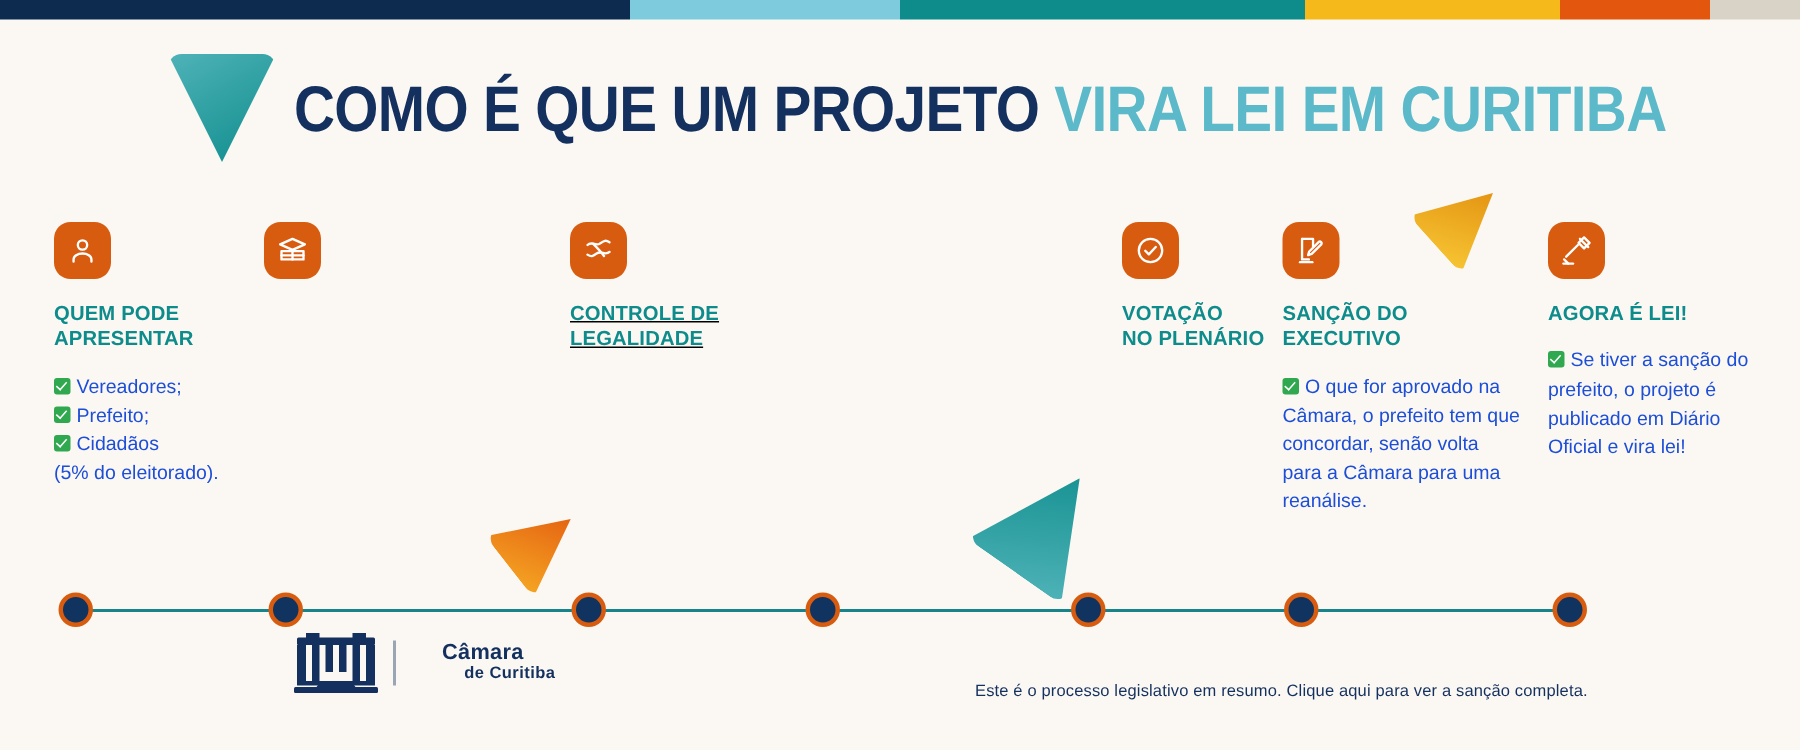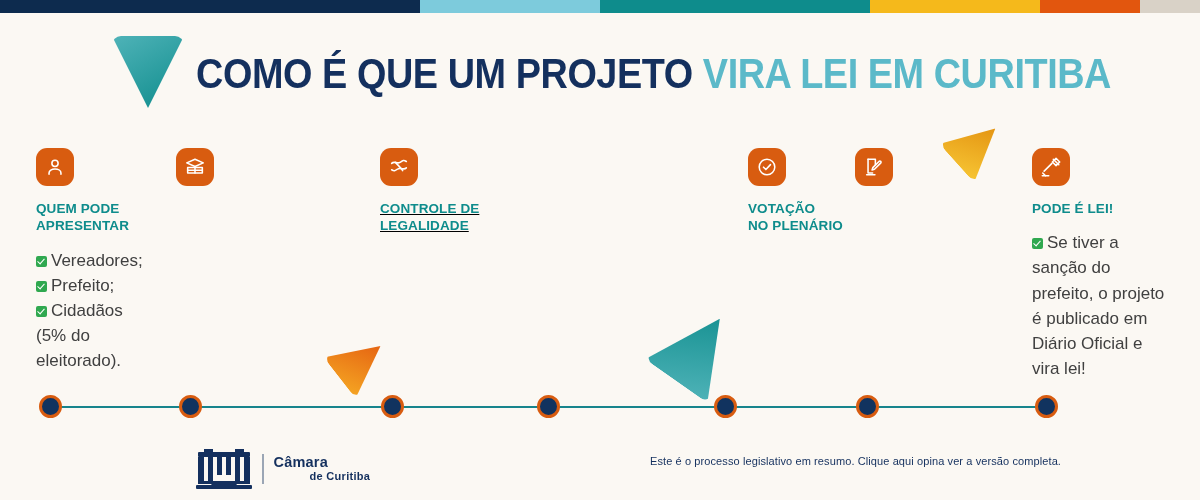--- a/index.html
+++ b/index.html
@@ -45,22 +45,22 @@
   .ico svg { display:block; }
   .step-title {
     margin-top:14px;
     color:#0E8C8C;
     font-size:13.5px; font-weight:bold; line-height:1.28;
     letter-spacing:0.1px;
     white-space:pre-line;
   }
   .step-body {
     margin-top:13px;
-    color:#404040;
-    font-size:17px; line-height:1.48;
+    color:#1d4ed8;
+    font-size:13px; line-height:1.48;
   }
   .step-body .chk {
     display:inline-block; width:11px; height:11px;
     border-radius:2px; background:#2FA84F;
     position:relative; top:1px; margin-right:4px;
     vertical-align:baseline;
   }
   .step-body .chk::after {
     content:""; position:absolute;
     left:3px; top:1px; width:3px; height:6px;
@@ -70,21 +70,21 @@
 
   
   .timeline { position:absolute; left:0; top:395px; width:1200px; height:24px; }
   .tl-line { position:absolute; height:2px; background:#17848C; top:11px; }
   .dot {
     position:absolute; top:0; width:23px; height:23px; border-radius:50%;
     background:#11335F; border:3px solid #D85C10;
   }
 
   
-  .footer-logo { position:absolute; left:196px; top:448px; display:flex; align-items:center; gap:10px; }
+  .footer-logo { position:absolute; left:196px; top:421px; display:flex; align-items:center; gap:10px;text-align:center; }
   .logo-mark { width:56px; height:42px; }
   .logo-div { width:1.5px; height:30px; background:#9BA6B5; }
   .logo-txt { line-height:1.08; }
   .logo-txt .l1 { color:#14305E; font-size:14.5px; font-weight:bold; letter-spacing:0.2px; }
   .logo-txt .l2 { color:#14305E; font-size:11px; font-weight:bold; letter-spacing:0.3px;padding-left:36px; }
   .footer-note {
     position:absolute; left:650px; top:455px;
     color:#14305E; font-size:11px; letter-spacing:0.1px;
   }
 </style>
@@ -170,32 +170,37 @@
     </div>
     <div class="step" style="left: 855px; width: 160px;">
       <div class="ico" style="background: rgb(216, 92, 16);">
         <svg width="22" height="22" viewBox="0 0 24 24" fill="none" stroke="#fff" stroke-width="1.7" stroke-linecap="round" stroke-linejoin="round">
           <path d="M5.5 3.5h8v6"></path>
           <path d="M5.5 3.5v15h5"></path>
           <path d="M4 20.5h9"></path>
           <path d="M19.5 7.5l-7 7-2.6.8.8-2.6 7-7a1.3 1.3 0 0 1 1.8 1.8z"></path>
         </svg>
       </div>
+      <div class="step-title">SANÇÃO DO
+EXECUTIVO</div>
+      <div class="step-body">
+        <p><span class="chk"></span>O que for aprovado na Câmara, o prefeito tem que concordar, senão volta para a Câmara para uma reanálise.</p>
+      </div>
     </div>
     <div class="step" style="left: 1032px; width: 140px;">
       <div class="ico" style="background: rgb(216, 92, 16);">
         <svg width="22" height="22" viewBox="0 0 24 24" fill="none" stroke="#fff" stroke-width="1.7" stroke-linecap="round" stroke-linejoin="round">
           <path d="M14.5 3.5l6 6"></path>
           <path d="M17.5 2.5l-4 4 4 4 4-4z"></path>
           <path d="M13 8l-8.5 8.5"></path>
           <path d="M3 18.5l3 3"></path>
           <path d="M2.5 21.5h7"></path>
         </svg>
       </div>
-      <div class="step-title">PODE É LEI!</div>
+      <div class="step-title">AGORA É LEI!</div>
       <div class="step-body">
         <p><span class="chk"></span>Se tiver a sanção do prefeito, o projeto é publicado em Diário Oficial e vira lei!</p>
       </div>
     </div>
   </div>
 
 <div class="timeline" id="timeline">
     <div class="tl-line" style="left: 50px; width: 996px; background: rgb(23, 132, 140);"></div>
     <div class="dot" style="left: 39px; background: rgb(17, 51, 95); border-color: rgb(216, 92, 16);"></div>
     <div class="dot" style="left: 179px; background: rgb(17, 51, 95); border-color: rgb(216, 92, 16);"></div>
@@ -221,13 +226,13 @@
     <rect x="2" y="33" width="52" height="3" fill="#14305E"></rect>
     <rect x="0" y="37" width="56" height="4" rx="1" fill="#14305E"></rect>
   </svg>
   <div class="logo-div"></div>
   <div class="logo-txt">
     <div class="l1">Câmara</div>
     <div class="l2">de Curitiba</div>
   </div>
 </div>
 
-<div class="footer-note">Este é o processo legislativo em resumo. Clique aqui opina ver a versão completa.</div>
+<div class="footer-note">Este é o processo legislativo em resumo. Clique aqui para ver a sanção completa.</div>
 
 </body></html>

